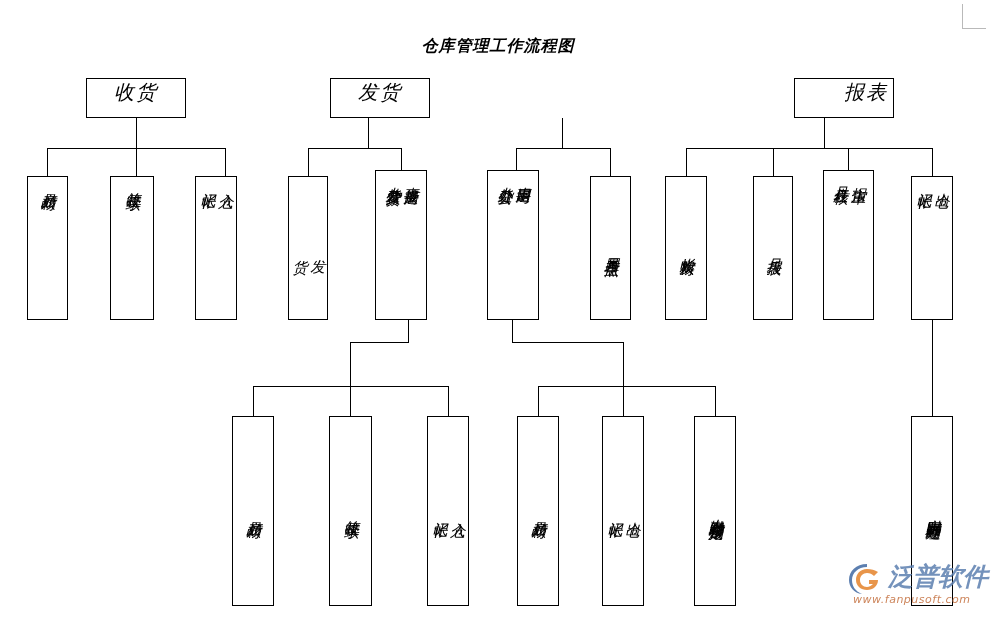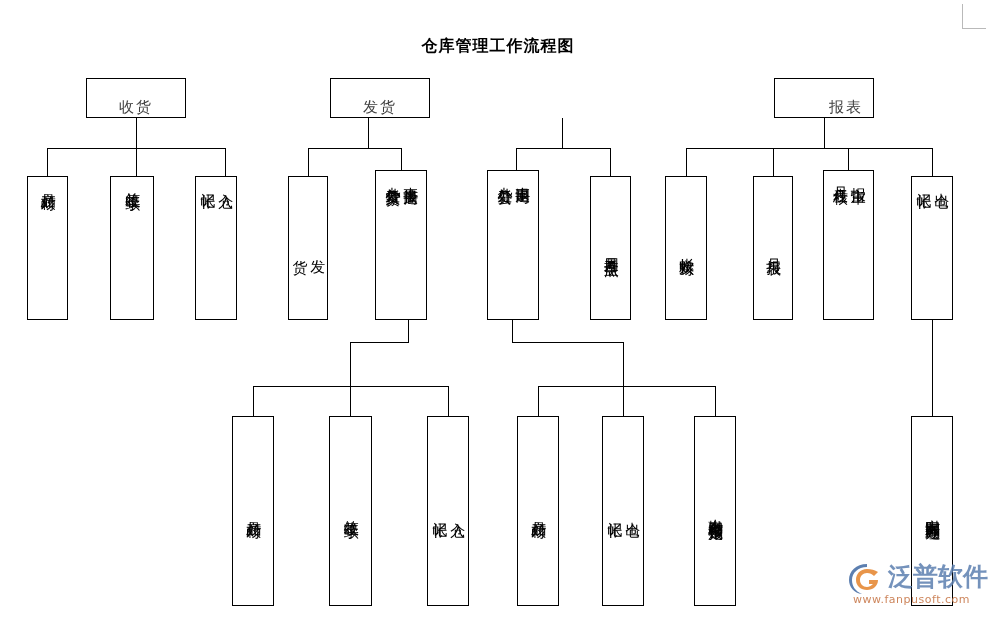--- a/index.html
+++ b/index.html
@@ -2,21 +2,21 @@
 <html><head>
 <meta charset="utf-8">
 <style>
   html,body{margin:0;padding:0;}
   body{
     width:996px;height:617px;
     background:#ffffff;
     font-family:"DejaVu Sans","Liberation Sans",sans-serif;
     position:relative;overflow:hidden;
   }
-  #chart{position:absolute;left:0;top:0;width:996px;height:617px;}
+  #chart{position:absolute;left:0;top:0;width:996px;height:617px;font-style:italic;}
 
   
   .cropmark{position:absolute;}
   .cropmark .v{position:absolute;left:0;top:0;width:1px;height:24px;background:#b9b9b9;}
   .cropmark .h{position:absolute;left:0;top:24px;width:24px;height:1px;background:#b9b9b9;}
 
   
   .title{
     position:absolute;
     left:0;top:36px;width:996px;
@@ -28,22 +28,22 @@
 
   
   .box{
     position:absolute;
     border:1px solid #000;
     background:#fff;
     box-sizing:border-box;
   }
   
   .box.h{
-    display:flex;align-items:flex-end;justify-content:center;
-    font-size:15px;color:#404040;letter-spacing:2px;
+    display:flex;align-items:flex-start;justify-content:center;
+    font-size:20px;color:#000000;letter-spacing:2px;
   }
   
   .box.v{
     display:flex;flex-direction:row-reverse;
     align-items:flex-start;justify-content:center;
     padding-top:4px;
   }
   .vcol{
     writing-mode:vertical-rl;
     text-orientation:upright;
@@ -87,21 +87,21 @@
   </div>
 
   <div class="title">仓库管理工作流程图</div>
 
   <div class="box h" style="left:86px;top:78px;width:100px;height:40px;">
     <span>收货</span>
   </div>
   <div class="box h" style="left:330px;top:78px;width:100px;height:40px;">
     <span>发货</span>
   </div>
-  <div class="box h" style="left:774px;top:78px;width:100px;height:40px;padding-left:44px;">
+  <div class="box h" style="left:794px;top:78px;width:100px;height:40px;padding-left:44px;">
     <span>报表</span>
   </div>
 
   <div class="ln v" style="left:136px;top:118px;height:30px;"></div>
   <div class="ln h" style="left:47px;top:148px;width:179px;"></div>
   <div class="ln v" style="left:47px;top:148px;height:28px;"></div>
   <div class="ln v" style="left:136px;top:148px;height:28px;"></div>
   <div class="ln v" style="left:225px;top:148px;height:28px;"></div>
 
   <div class="ln v" style="left:368px;top:118px;height:30px;"></div>

